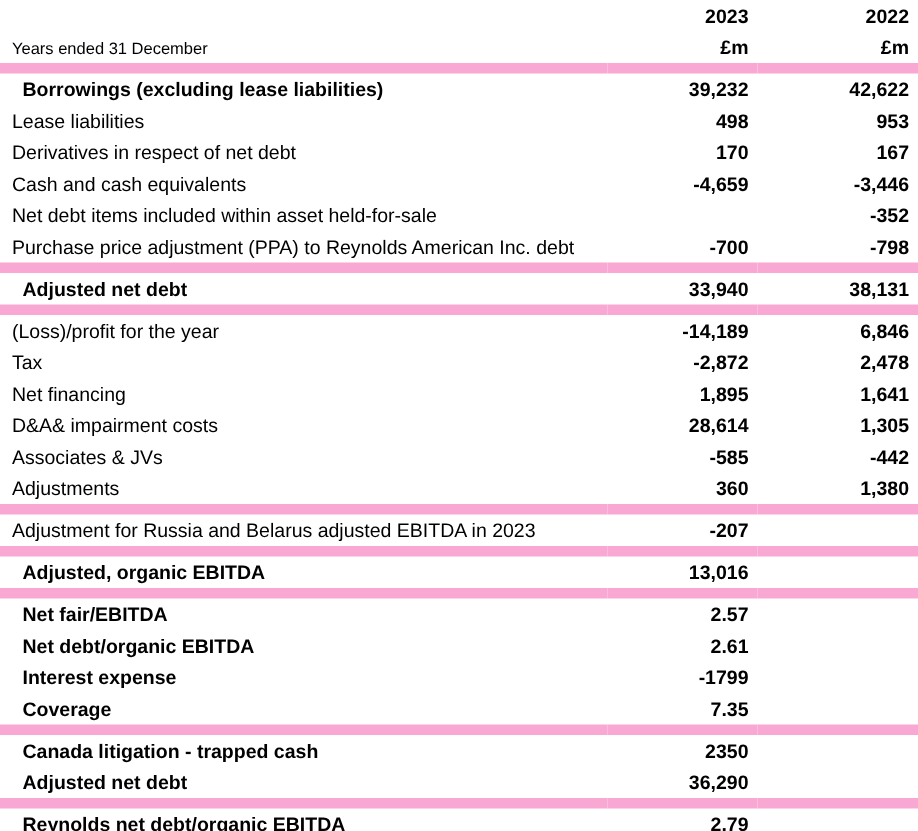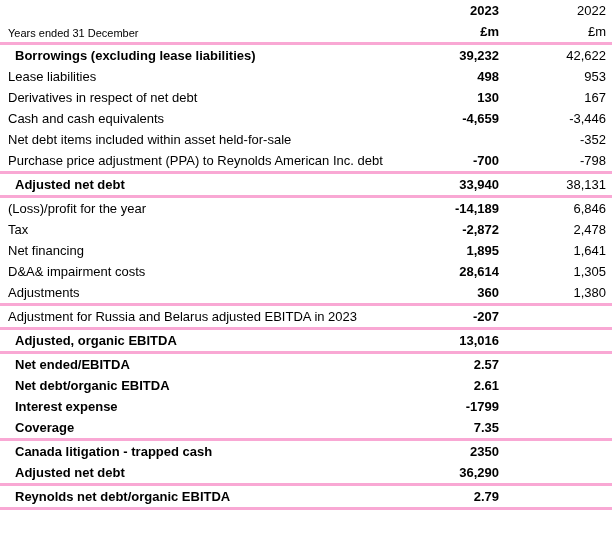--- a/index.html
+++ b/index.html
@@ -25,25 +25,25 @@
     font-weight: normal;
     padding: 3px 6px 3px 8px;
     vertical-align: bottom;
     white-space: nowrap;
     overflow: hidden;
     height: 21px;
   }
   th.label-col, td.label { text-align: left; }
   .num { text-align: right; padding-left: 2px; }
   .col2023 { width: 100px; font-weight: bold; }
-  .col2022 { width: 107px; font-weight: normal; }
+  .col2022 { width: 107px; font-weight: bold; }
   .labelw { width: 405px; }
   .bold { font-weight: bold; padding-left: 15px; }
   .small { font-size: 11px; color: #000000; }
-  tr.bb { border-bottom: 3px solid #f9a8d4; margin-left: 12px; }
+  tr.bb { border-bottom: 7px solid #f9a8d4; margin-left: 12px; }
 </style>
 </head>
 <body>
 
 <div class="sheet">
   <table>
     <thead>
       <tr>
         <th class="label-col labelw"></th>
         <th class="num col2023">2023</th>
@@ -61,21 +61,21 @@
           <td class="num col2023">39,232</td>
           <td class="num col2022">42,622</td>
         </tr>
         <tr>
           <td class="label labelw">Lease liabilities</td>
           <td class="num col2023">498</td>
           <td class="num col2022">953</td>
         </tr>
         <tr>
           <td class="label labelw">Derivatives in respect of net debt</td>
-          <td class="num col2023">130</td>
+          <td class="num col2023">170</td>
           <td class="num col2022">167</td>
         </tr>
         <tr>
           <td class="label labelw">Cash and cash equivalents</td>
           <td class="num col2023">-4,659</td>
           <td class="num col2022">-3,446</td>
         </tr>
         <tr>
           <td class="label labelw">Net debt items included within asset held-for-sale</td>
           <td class="num col2023"></td>
@@ -104,37 +104,42 @@
         <tr>
           <td class="label labelw">Net financing</td>
           <td class="num col2023">1,895</td>
           <td class="num col2022">1,641</td>
         </tr>
         <tr>
           <td class="label labelw">D&amp;A&amp; impairment costs</td>
           <td class="num col2023">28,614</td>
           <td class="num col2022">1,305</td>
         </tr>
+        <tr>
+          <td class="label labelw">Associates &amp; JVs</td>
+          <td class="num col2023">-585</td>
+          <td class="num col2022">-442</td>
+        </tr>
         <tr class="bb">
           <td class="label labelw">Adjustments</td>
           <td class="num col2023">360</td>
           <td class="num col2022">1,380</td>
         </tr>
         <tr class="bb">
           <td class="label labelw">Adjustment for Russia and Belarus adjusted EBITDA in 2023</td>
           <td class="num col2023">-207</td>
           <td class="num col2022"></td>
         </tr>
         <tr class="bb">
           <td class="label labelw bold">Adjusted, organic EBITDA</td>
           <td class="num col2023">13,016</td>
           <td class="num col2022"></td>
         </tr>
         <tr>
-          <td class="label labelw bold">Net ended/EBITDA</td>
+          <td class="label labelw bold">Net fair/EBITDA</td>
           <td class="num col2023">2.57</td>
           <td class="num col2022"></td>
         </tr>
         <tr>
           <td class="label labelw bold">Net debt/organic EBITDA</td>
           <td class="num col2023">2.61</td>
           <td class="num col2022"></td>
         </tr>
         <tr>
           <td class="label labelw bold">Interest expense</td>

